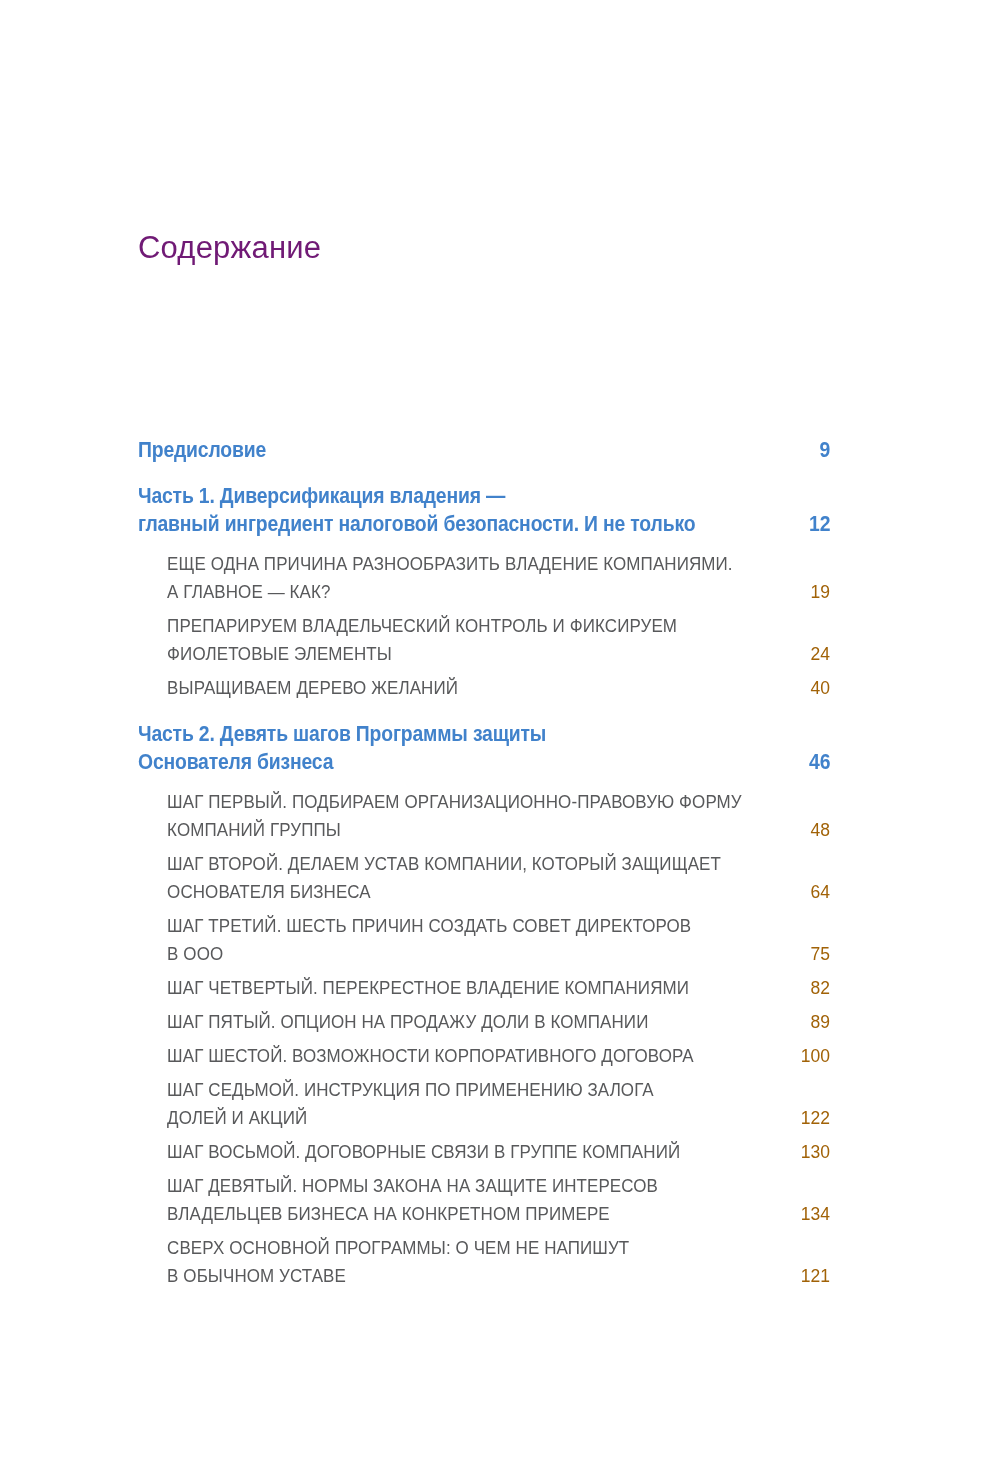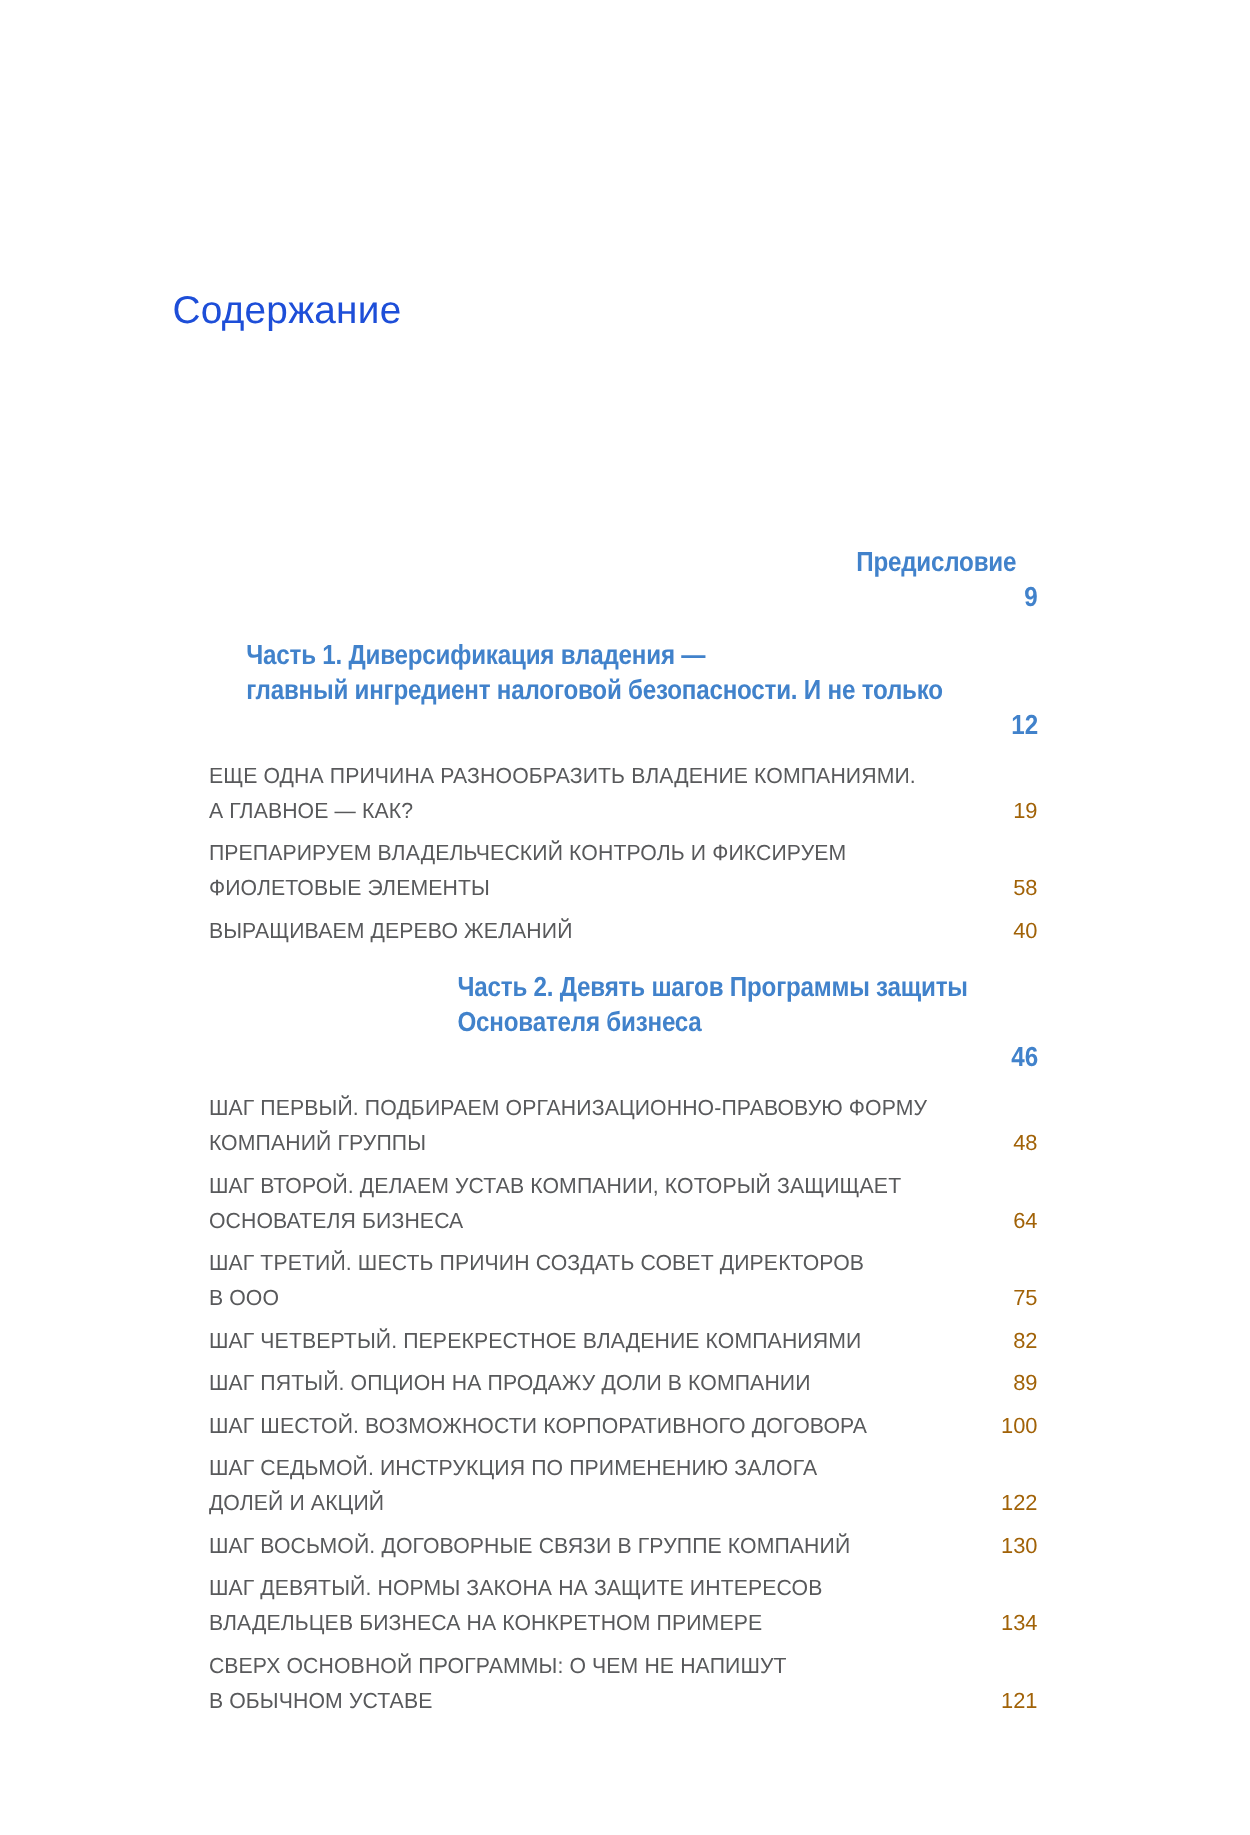--- a/index.html
+++ b/index.html
@@ -12,39 +12,39 @@
   }
   .page {
     width: 1000px;
     height: 1468px;
     background: #ffffff;
     padding: 230px 170px 0 138px;
   }
   .title {
     font-size: 31px;
     font-weight: 400;
-    color: #1d4ed8;
+    color: #701a75;
     letter-spacing: 0.2px;
     line-height: 36px;
     margin-bottom: 170px;
   }
   .toc { width: 692px; }
   .entry {
     display: flex;
     align-items: flex-end;
     justify-content: space-between;
   }
   .entry .lines { line-height: 28px; }
   .entry .pagenum {
     line-height: 28px;
     white-space: nowrap;
     text-align: right;
   }
   
-  .entry.part { margin-top: 18px; margin-bottom: 12px; flex-direction: column; }
+  .entry.part { margin-top: 18px; margin-bottom: 12px; }
   .entry.part:first-child { margin-top: 0; }
   .entry.part .lines {
     font-weight: 700;
     font-size: 22px;
     color: #4182cb;
     letter-spacing: -0.2px;
     transform: scaleX(0.88);
     transform-origin: 0 100%;
   }
   .entry.part .pagenum {
@@ -93,21 +93,21 @@
           <div class="line">ЕЩЕ ОДНА ПРИЧИНА РАЗНООБРАЗИТЬ ВЛАДЕНИЕ КОМПАНИЯМИ.</div>
           <div class="line">А ГЛАВНОЕ — КАК?</div>
         </div>
         <div class="pagenum">19</div>
       </div>
       <div class="entry item">
         <div class="lines">
           <div class="line">ПРЕПАРИРУЕМ ВЛАДЕЛЬЧЕСКИЙ КОНТРОЛЬ И ФИКСИРУЕМ</div>
           <div class="line">ФИОЛЕТОВЫЕ ЭЛЕМЕНТЫ</div>
         </div>
-        <div class="pagenum">58</div>
+        <div class="pagenum">24</div>
       </div>
       <div class="entry item">
         <div class="lines">
           <div class="line">ВЫРАЩИВАЕМ ДЕРЕВО ЖЕЛАНИЙ</div>
         </div>
         <div class="pagenum">40</div>
       </div>
       <div class="entry part">
         <div class="lines">
           <div class="line">Часть 2. Девять шагов Программы защиты</div>

